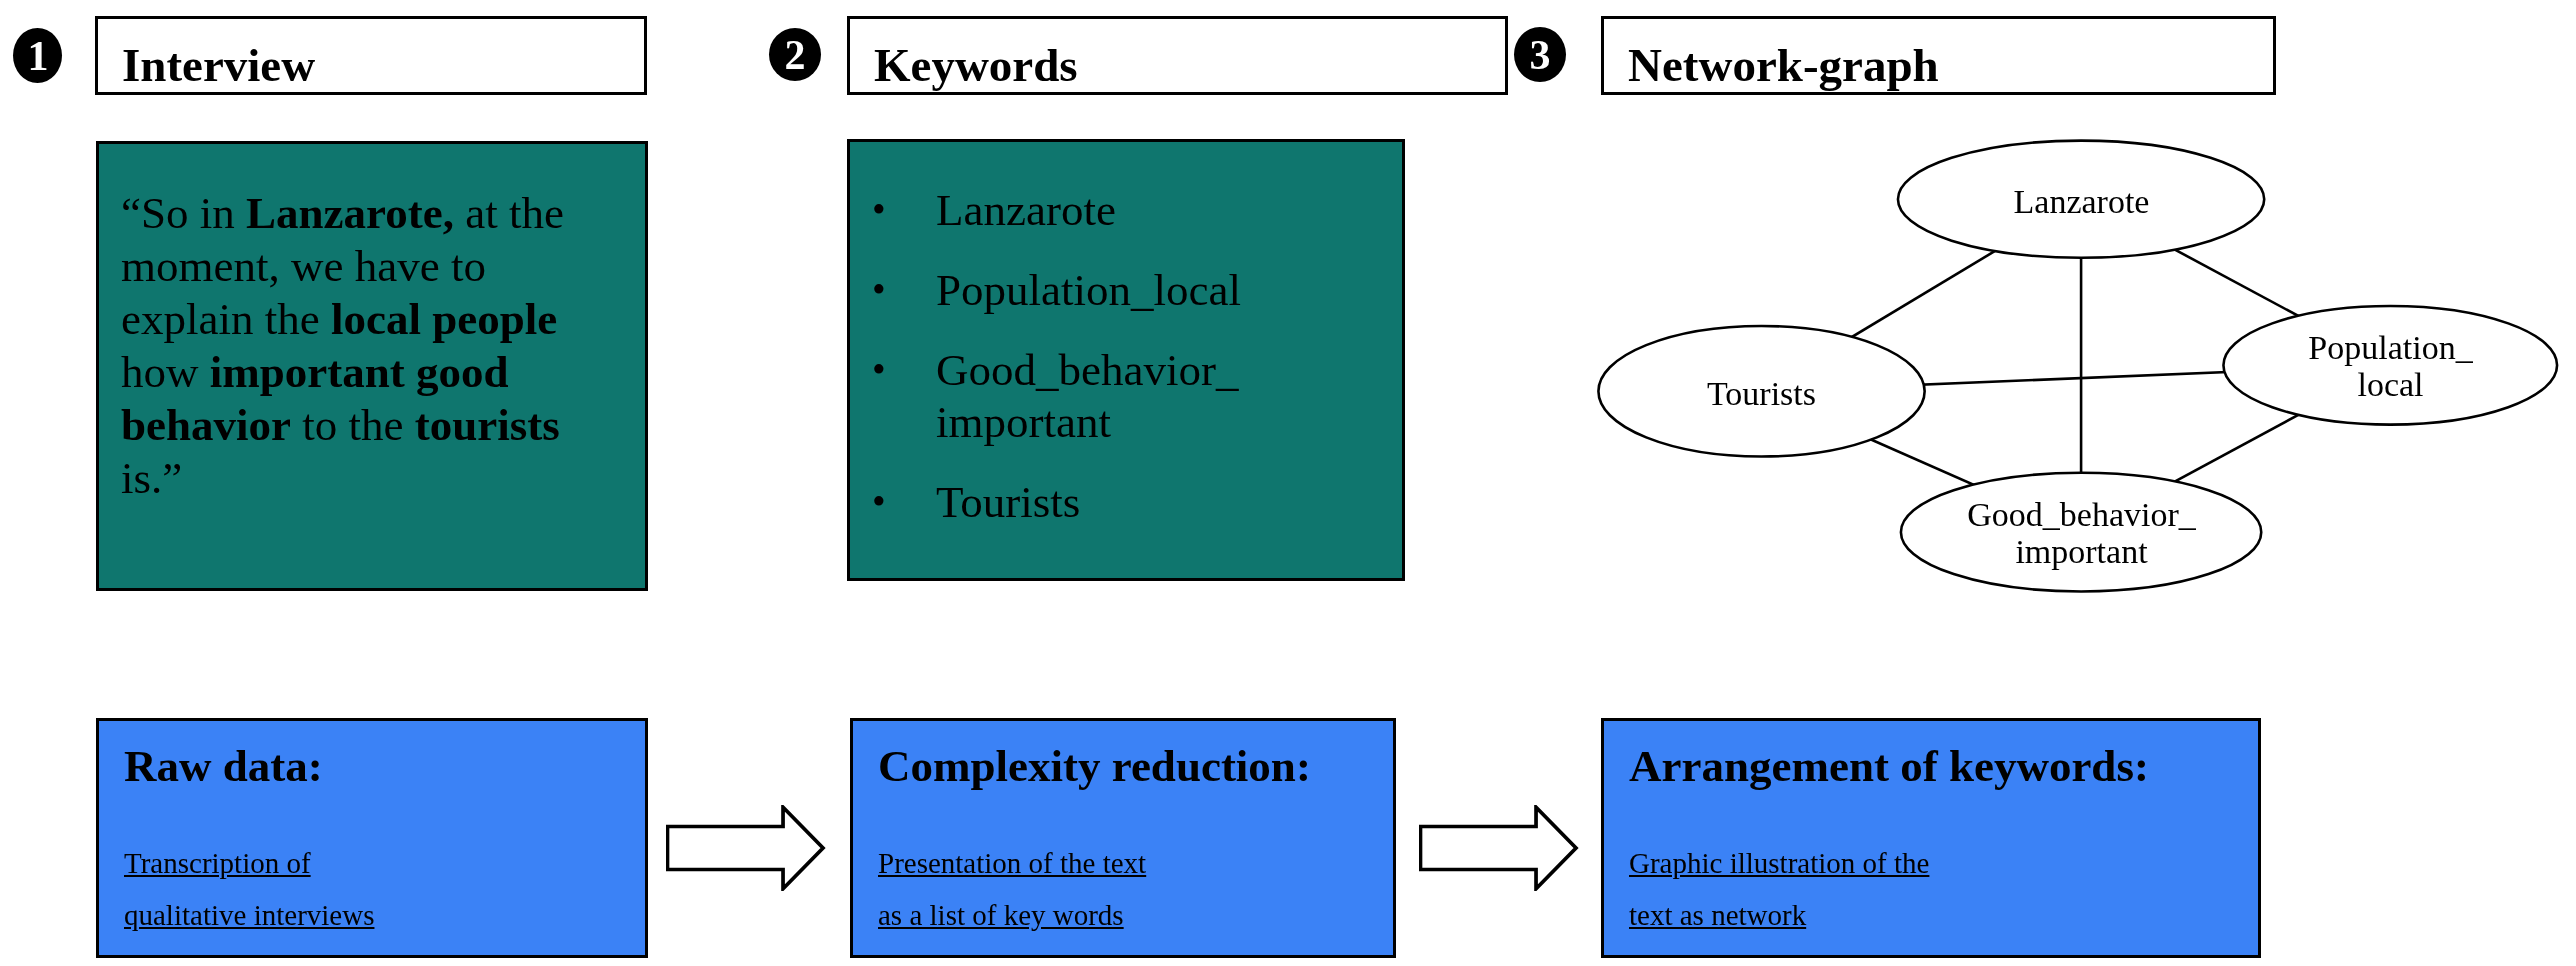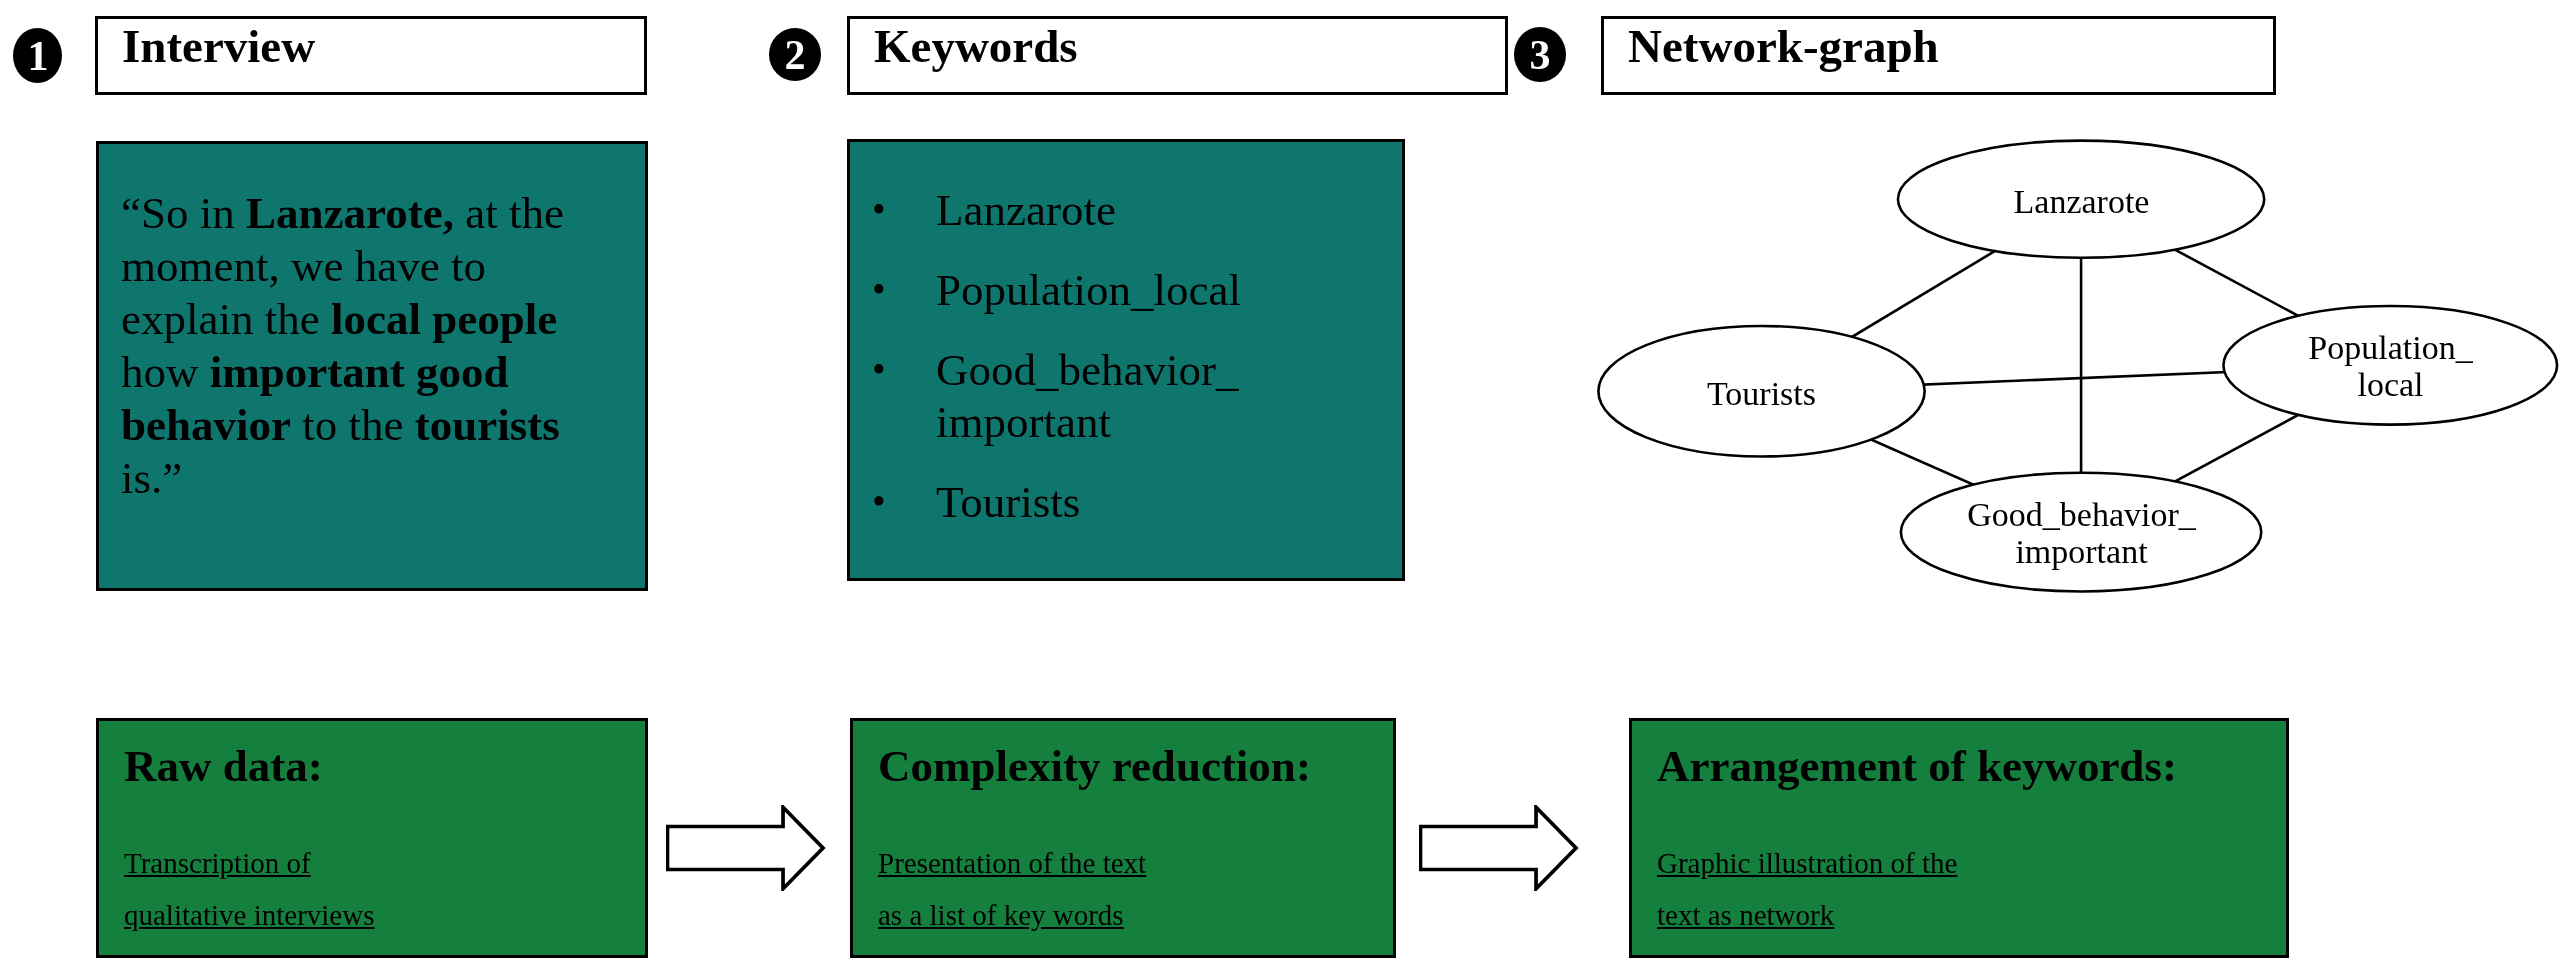--- a/index.html
+++ b/index.html
@@ -9,21 +9,21 @@
   }
   
   .badge{
     position:absolute;background:#000;border-radius:50%;
     display:flex;align-items:center;justify-content:center;
   }
   .badge span{color:#fff;font-weight:bold;font-size:42px;line-height:1;}
   
   .hbox{
     position:absolute;border:3px solid #000;background:#fff;
-    display:flex;align-items:flex-start;box-sizing:border-box;
+    display:flex;align-items:flex-end;box-sizing:border-box;
     font-size:47px;font-weight:bold;padding-left:24px;
   }
   
   .cbox{
     position:absolute;border:3px solid #000;background:#0f766e;box-sizing:border-box;
   }
   .quote{
     margin:0;padding:43px 13.4px 0 22px;font-size:45px;line-height:53px;
     white-space:pre-line;
   }
@@ -36,21 +36,21 @@
   .kw-bullet{width:64px;flex:0 0 64px;font-size:39px;line-height:52px;}
   .kw-text{white-space:pre-line;}
   
   .graph-svg{position:absolute;left:1558px;top:111px;}
   .node-label{
     position:absolute;width:297px;text-align:center;font-size:34px;line-height:37px;
     white-space:pre-line;
   }
   
   .pbox{
-    position:absolute;top:718px;height:240px;border:3px solid #000;background:#15803d;
+    position:absolute;top:718px;height:240px;border:3px solid #000;background:#3b82f6;
     box-sizing:border-box;padding:19.3px 25px 0 25px;
   }
   .pbox .heading{font-size:45px;font-weight:bold;line-height:52px;}
   .pbox .body{font-size:29px;line-height:52px;margin-top:45px;white-space:pre-line;text-decoration:underline;}
   .arrow-svg{position:absolute;}
 </style>
 </head>
 <body>
 
 <div class="canvas">
@@ -142,20 +142,20 @@
   <div class="pbox" style="left:850px;width:546px;">
     <div class="heading">Complexity reduction:</div>
     <div class="body">Presentation of the text
 as a list of key words</div>
   </div>
 
   <svg class="arrow-svg" style="left:1419px;top:805px;" width="160" height="86" viewBox="0 0 216 116">
     <polygon points="2,29 158,29 158,3 212,58 158,113 158,87 2,87" fill="#ffffff" stroke="#000" stroke-width="5"></polygon>
   </svg>
 
-  <div class="pbox" style="left:1601px;width:660px;margin-left:28px;">
+  <div class="pbox" style="left:1601px;width:660px;">
     <div class="heading">Arrangement of keywords:</div>
     <div class="body">Graphic illustration of the
 text as network</div>
   </div>
 
 </div>
 
 
 </body></html>

